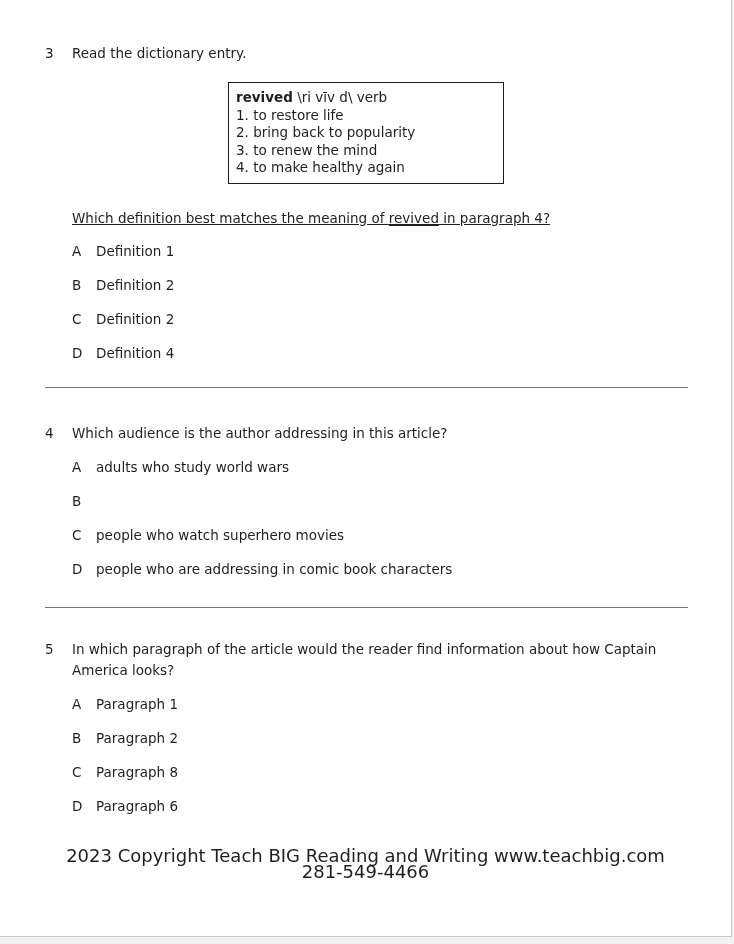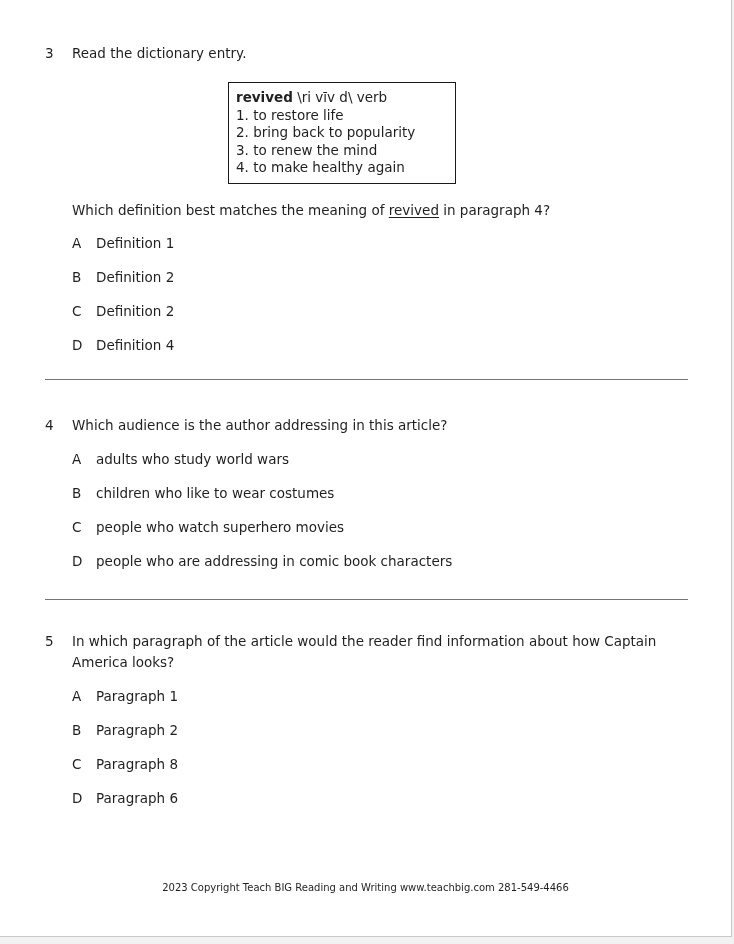--- a/index.html
+++ b/index.html
@@ -31,32 +31,32 @@
   }
   .qnum {
     width: 27px;
     flex: 0 0 27px;
   }
   .qtext {
     flex: 1 1 auto;
   }
   .dictbox {
     margin: 19px 0 0 183px;
-    width: 228px;
+    width: 276px;
     border: 1px solid #1a1a1a;
     padding: 6px 8px 6px 7px;
     font-size: 13.5px;
     line-height: 17.5px;
   }
   .bold { font-weight: bold; }
   .underline {
     text-decoration: underline;
     text-underline-offset: 2px;
   }
-  .stem-row { margin-top: 16px; }
+  .stem-row { margin-top: 24px; text-decoration: underline; }
   .opts {
     margin-left: 27px;
     margin-top: 13px;
   }
   .opt {
     display: flex;
     height: 20px;
     margin-bottom: 14px;
   }
   .olet {
@@ -72,23 +72,23 @@
   .q4-row { margin-top: 35px; }
   .divider-2 { margin-top: 28px; }
   .q5-row {
     margin-top: 31px;
     line-height: 21px;
   }
   .q5-row .qtext { max-width: 600px; }
   .opts-q4, .opts-q5 { margin-top: 14px; }
   .opts-q5 { margin-top: 13px; }
   .footer {
-    margin-top: 72px;
+    margin-top: 32px;
     text-align: center;
-    font-size: 10px;
+    font-size: 18px;
     line-height: 16px;
   }
 </style>
 </head>
 <body>
 
 <div class="page">
 
   <div class="qrow">
     <span class="qnum">3</span>
@@ -134,21 +134,20 @@
     <span class="qtext">Which audience is the author addressing in this article?</span>
   </div>
 
   <div class="opts opts-q4">
     <div class="opt">
       <span class="olet">A</span>
       <span class="otext">adults who study world wars</span>
     </div>
     <div class="opt">
       <span class="olet">B</span>
-      <span class="otext">children who like to wear costumes</span>
     </div>
     <div class="opt">
       <span class="olet">C</span>
       <span class="otext">people who watch superhero movies</span>
     </div>
     <div class="opt">
       <span class="olet">D</span>
       <span class="otext">people who are addressing in comic book characters</span>
     </div>
   </div>

